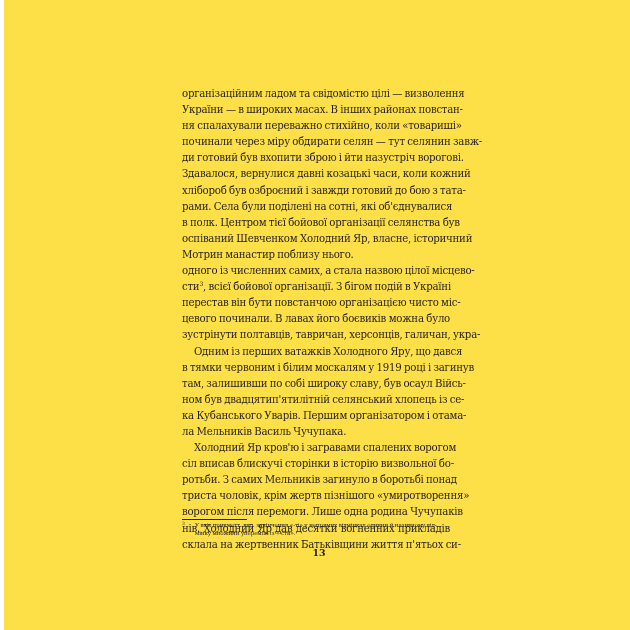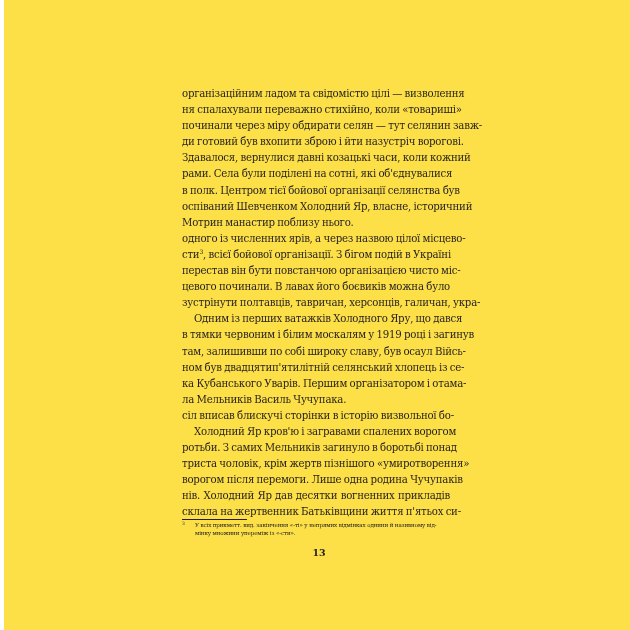--- a/index.html
+++ b/index.html
@@ -92,44 +92,46 @@
     }
   </style>
 </head>
 <body>
 
 <div class="page">
 
   <div class="text-block">
 
     <span class="line">організаційним ладом та свідомістю цілі — визволення</span>
+    <span class="line">України — в широких масах. В інших районах повстан-</span>
     <span class="line">ня спалахували переважно стихійно, коли «товариші»</span>
     <span class="line">починали через міру обдирати селян — тут селянин завж-</span>
     <span class="line">ди готовий був вхопити зброю і йти назустріч ворогові.</span>
     <span class="line">Здавалося, вернулися давні козацькі часи, коли кожний</span>
+    <span class="line">хлібороб був озброєний і завжди готовий до бою з тата-</span>
     <span class="line">рами. Села були поділені на сотні, які об'єднувалися</span>
     <span class="line">в полк. Центром тієї бойової організації селянства був</span>
     <span class="line">оспіваний Шевченком Холодний Яр, власне, історичний</span>
     <span class="line last">Мотрин манастир поблизу нього.</span>
 
-    <span class="line">одного із численних ярів, а через назвою цілої місцево-</span>
+    <span class="line">одного із численних самих, а стала назвою цілої місцево-</span>
     <span class="line"><span>сти</span><sup class="fn-ref">3</sup><span>, всієї бойової організації. З бігом подій в Україні</span></span>
     <span class="line">перестав він бути повстанчою організацією чисто міс-</span>
     <span class="line">цевого починали. В лавах його боєвиків можна було</span>
     <span class="line">зустрінути полтавців, тавричан, херсонців, галичан, укра-</span>
 
     <span class="line indent">Одним із перших ватажків Холодного Яру, що дався</span>
     <span class="line">в тямки червоним і білим москалям у 1919 році і загинув</span>
     <span class="line">там, залишивши по собі широку славу, був осаул Війсь-</span>
     <span class="line">ном був двадцятип'ятилітній селянський хлопець із се-</span>
     <span class="line">ка Кубанського Уварів. Першим організатором і отама-</span>
     <span class="line last">ла Мельників Василь Чучупака.</span>
 
+    <span class="line indent">Холодний Яр кров'ю і загравами спалених ворогом</span>
     <span class="line">сіл вписав блискучі сторінки в історію визвольної бо-</span>
-    <span class="line indent">Холодний Яр кров'ю і загравами спалених ворогом</span>
     <span class="line">ротьби. З самих Мельників загинуло в боротьбі понад</span>
     <span class="line">триста чоловік, крім жертв пізнішого «умиротворення»</span>
     <span class="line">ворогом після перемоги. Лише одна родина Чучупаків</span>
     <span class="line">нів. Холодний Яр дав десятки вогненних прикладів</span>
     <span class="line">склала на жертвенник Батьківщини життя п'ятьох си-</span>
   </div>
 
   <div class="footnote-rule"></div>
 
   <div class="footnote">

